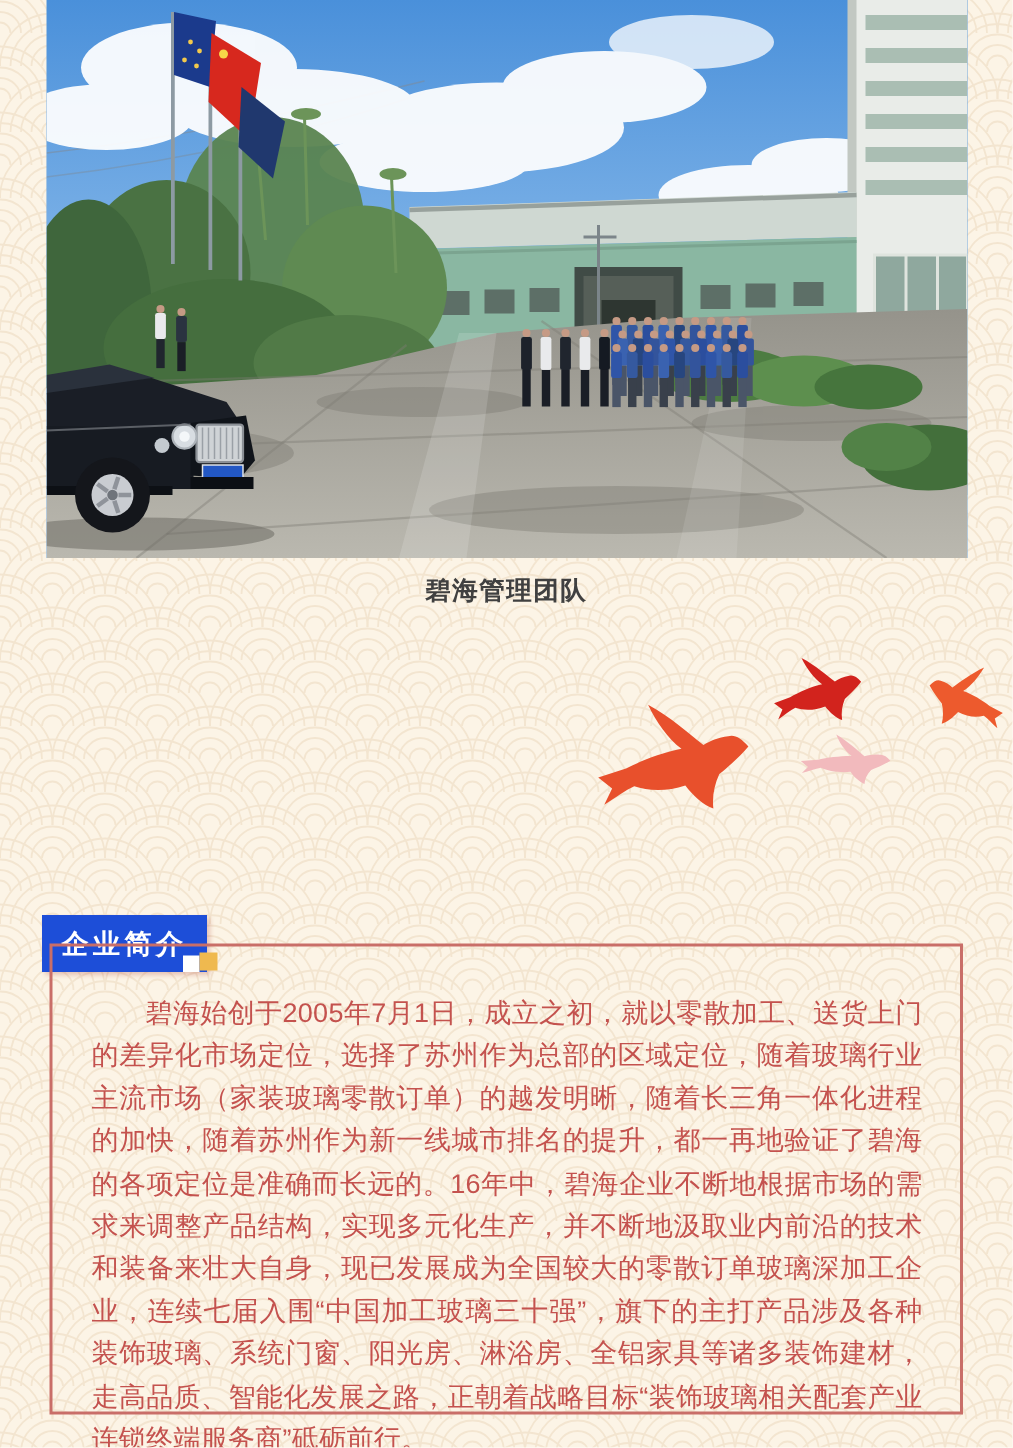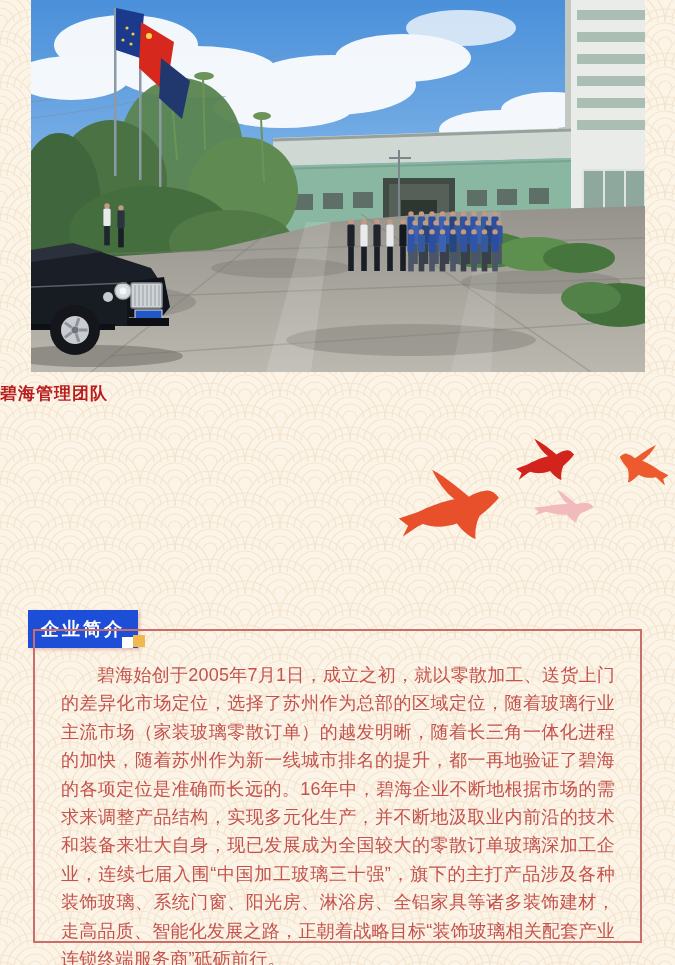--- a/index.html
+++ b/index.html
@@ -4,22 +4,22 @@
 <style>
   html,body{margin:0;padding:0;}
   body{font-family:"Liberation Sans","DejaVu Sans",sans-serif;}
   .page{position:relative;width:675px;height:965px;overflow:hidden;background:#fcf4e6;}
   .bg-layer{position:absolute;left:0;top:0;width:675px;height:965px;z-index:0;}
   .content{position:absolute;left:0;top:0;width:675px;height:965px;z-index:1;}
 
   .photo{position:absolute;left:31px;top:0;width:614px;height:372px;overflow:hidden;background:#6aa4de;}
   .photo svg{display:block;}
 
-  .photo-caption{position:absolute;left:0;top:382px;width:675px;
-    font-size:17px;font-weight:bold;color:#b91c1c;letter-spacing:1px;}
+  .photo-caption{position:absolute;left:0;top:382px;width:675px;text-align:center;
+    font-size:17px;font-weight:bold;color:#404040;letter-spacing:1px;}
 
   .birds{position:absolute;left:0;top:428px;width:675px;height:140px;}
 
   .section-tag{position:absolute;left:28px;top:610px;width:110px;height:38px;background:#1d4ed8;
     color:#fff;font-size:18px;font-weight:bold;letter-spacing:3px;text-align:center;line-height:38px;
     box-shadow:2px 2px 3px rgba(170,50,40,.25);}
   .section-tag .sq{position:absolute;display:block;}
   .section-tag .sq.white{width:11px;height:11px;background:#ffffff;left:94px;top:27px;}
   .section-tag .sq.gold{width:12px;height:12px;background:#efb94f;left:105px;top:25px;}
 

